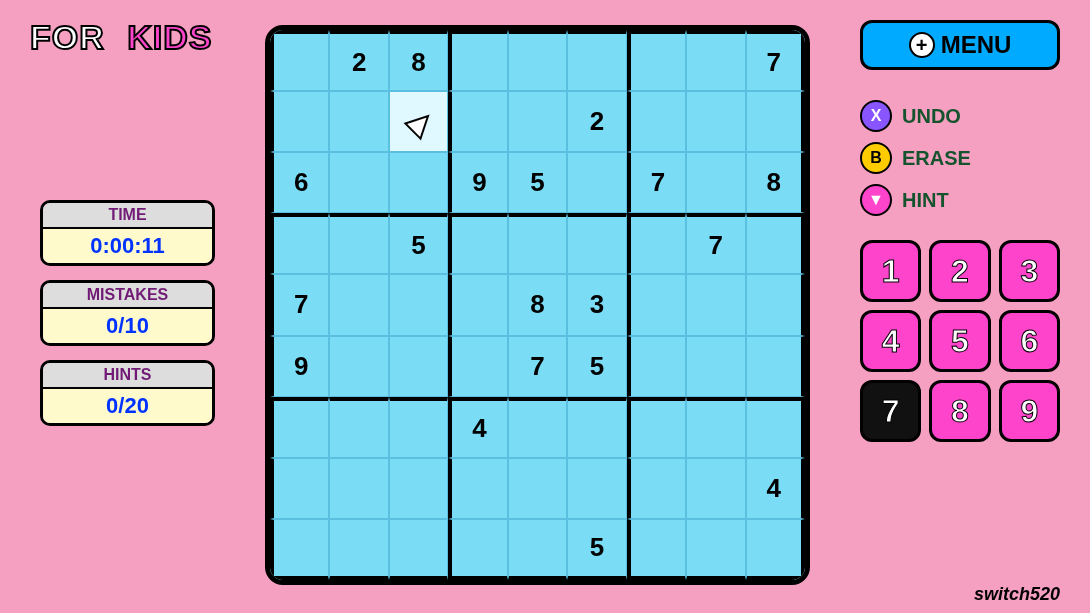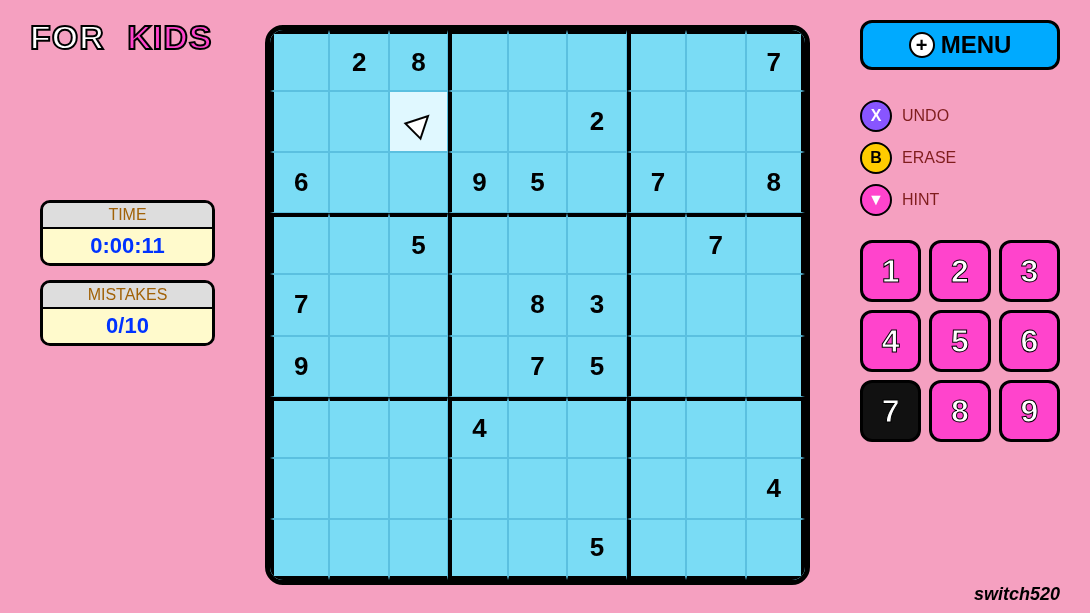--- a/index.html
+++ b/index.html
@@ -54,22 +54,22 @@
     .stat-box {
       width: 175px;
       border: 3px solid #000;
       border-radius: 10px;
       overflow: hidden;
     }
     .stat-label {
       background: #ddd;
       text-align: center;
       font-size: 16px;
-      font-weight: 400;
-      color: #a16207;
+      font-weight: 700;
+      color: #701a75;
       padding: 3px 0;
       border-bottom: 2px solid #000;
     }
     .stat-value {
       background: #fffacc;
       text-align: center;
       font-size: 22px;
       font-weight: 900;
       color: #0033ff;
       padding: 4px 2px;
@@ -189,23 +189,23 @@
       justify-content: center;
       font-size: 16px;
       font-weight: 900;
       color: #000;
       flex-shrink: 0;
     }
     .ctrl-icon.x-btn { background: #8855ff; color: #fff; }
     .ctrl-icon.b-btn { background: #ffcc00; color: #000; }
     .ctrl-icon.hint-btn { background: #ff44cc; color: #fff; }
     .ctrl-label {
-      font-size: 16px;
-      font-weight: 400;
-      color: #7f1d1d;
+      font-size: 20px;
+      font-weight: 700;
+      color: #14532d;
     }
 
     
     .numpad {
       display: grid;
       grid-template-columns: repeat(3, 1fr);
       gap: 8px;
     }
     .num-btn {
       background: #ff44cc;
@@ -260,20 +260,24 @@
 </div>
 
 <div class="stats" id="stats-panel">
     <div class="stat-box">
       <div class="stat-label">TIME</div>
       <div class="stat-value">0:00:11</div>
     </div>
     <div class="stat-box">
       <div class="stat-label">MISTAKES</div>
       <div class="stat-value">0/10</div>
+    </div>
+    <div class="stat-box">
+      <div class="stat-label">HINTS</div>
+      <div class="stat-value">0/20</div>
     </div>
   </div>
 
 <div class="grid-container">
   <div class="sudoku-grid" id="sudoku-grid">
       <div class="cell" data-row="0" data-col="0"></div>
       <div class="cell" data-row="0" data-col="1">2</div>
       <div class="cell" data-row="0" data-col="2">8</div>
       <div class="cell" data-row="0" data-col="3"></div>
       <div class="cell" data-row="0" data-col="4"></div>

